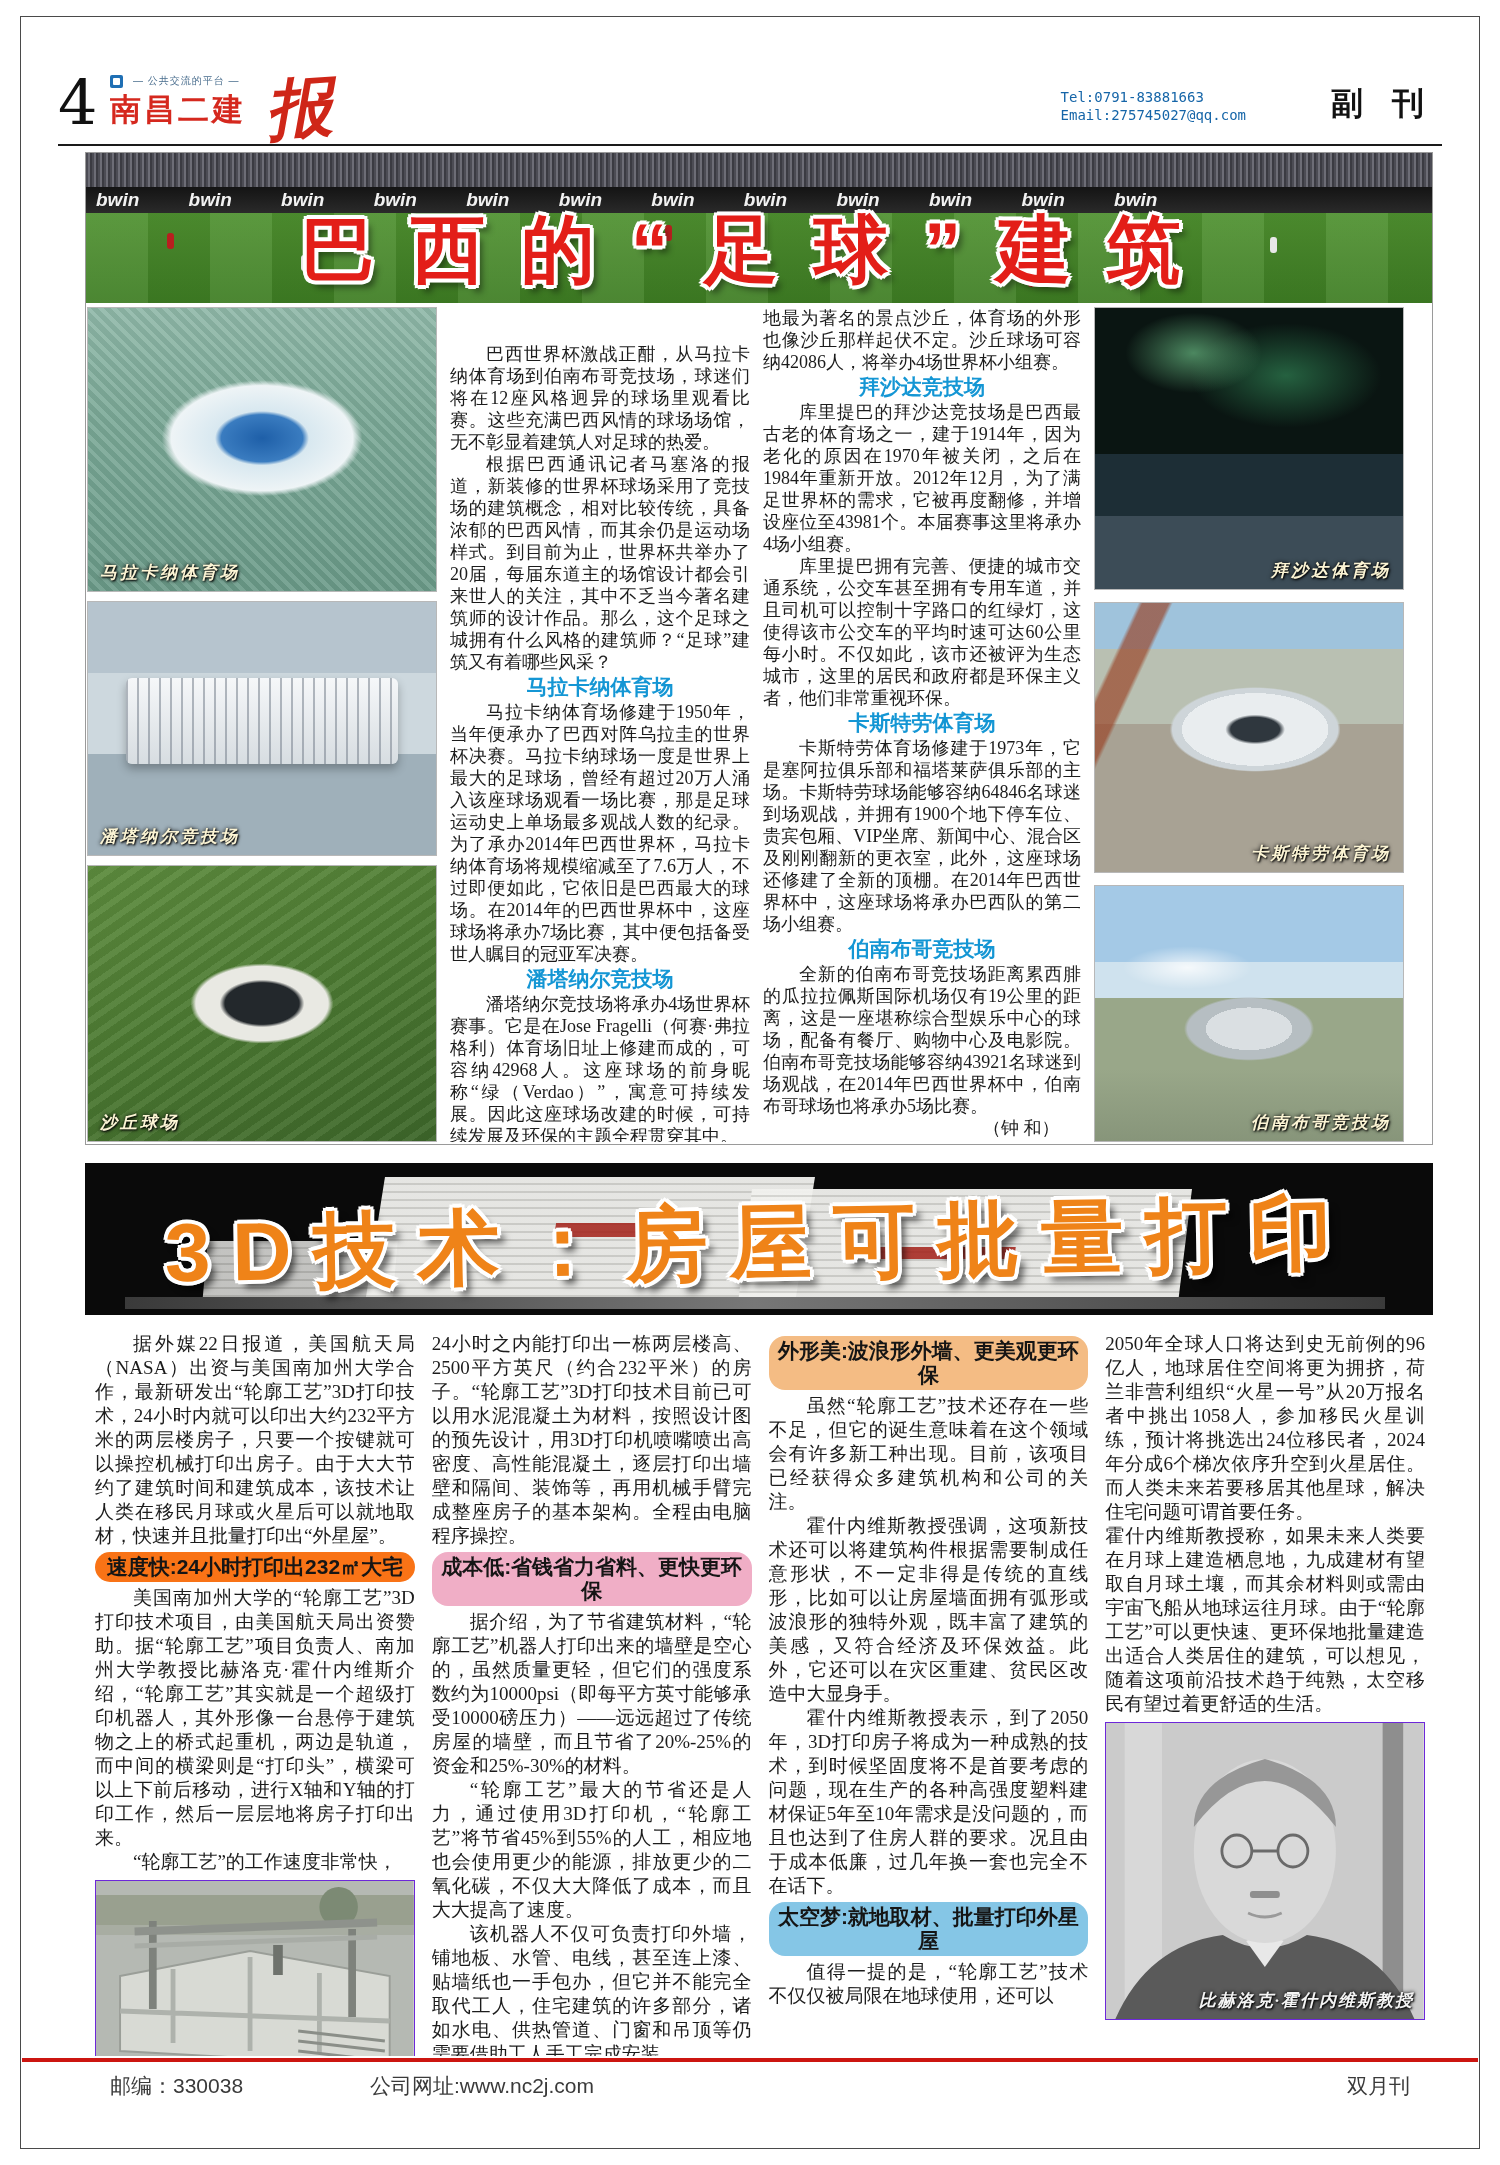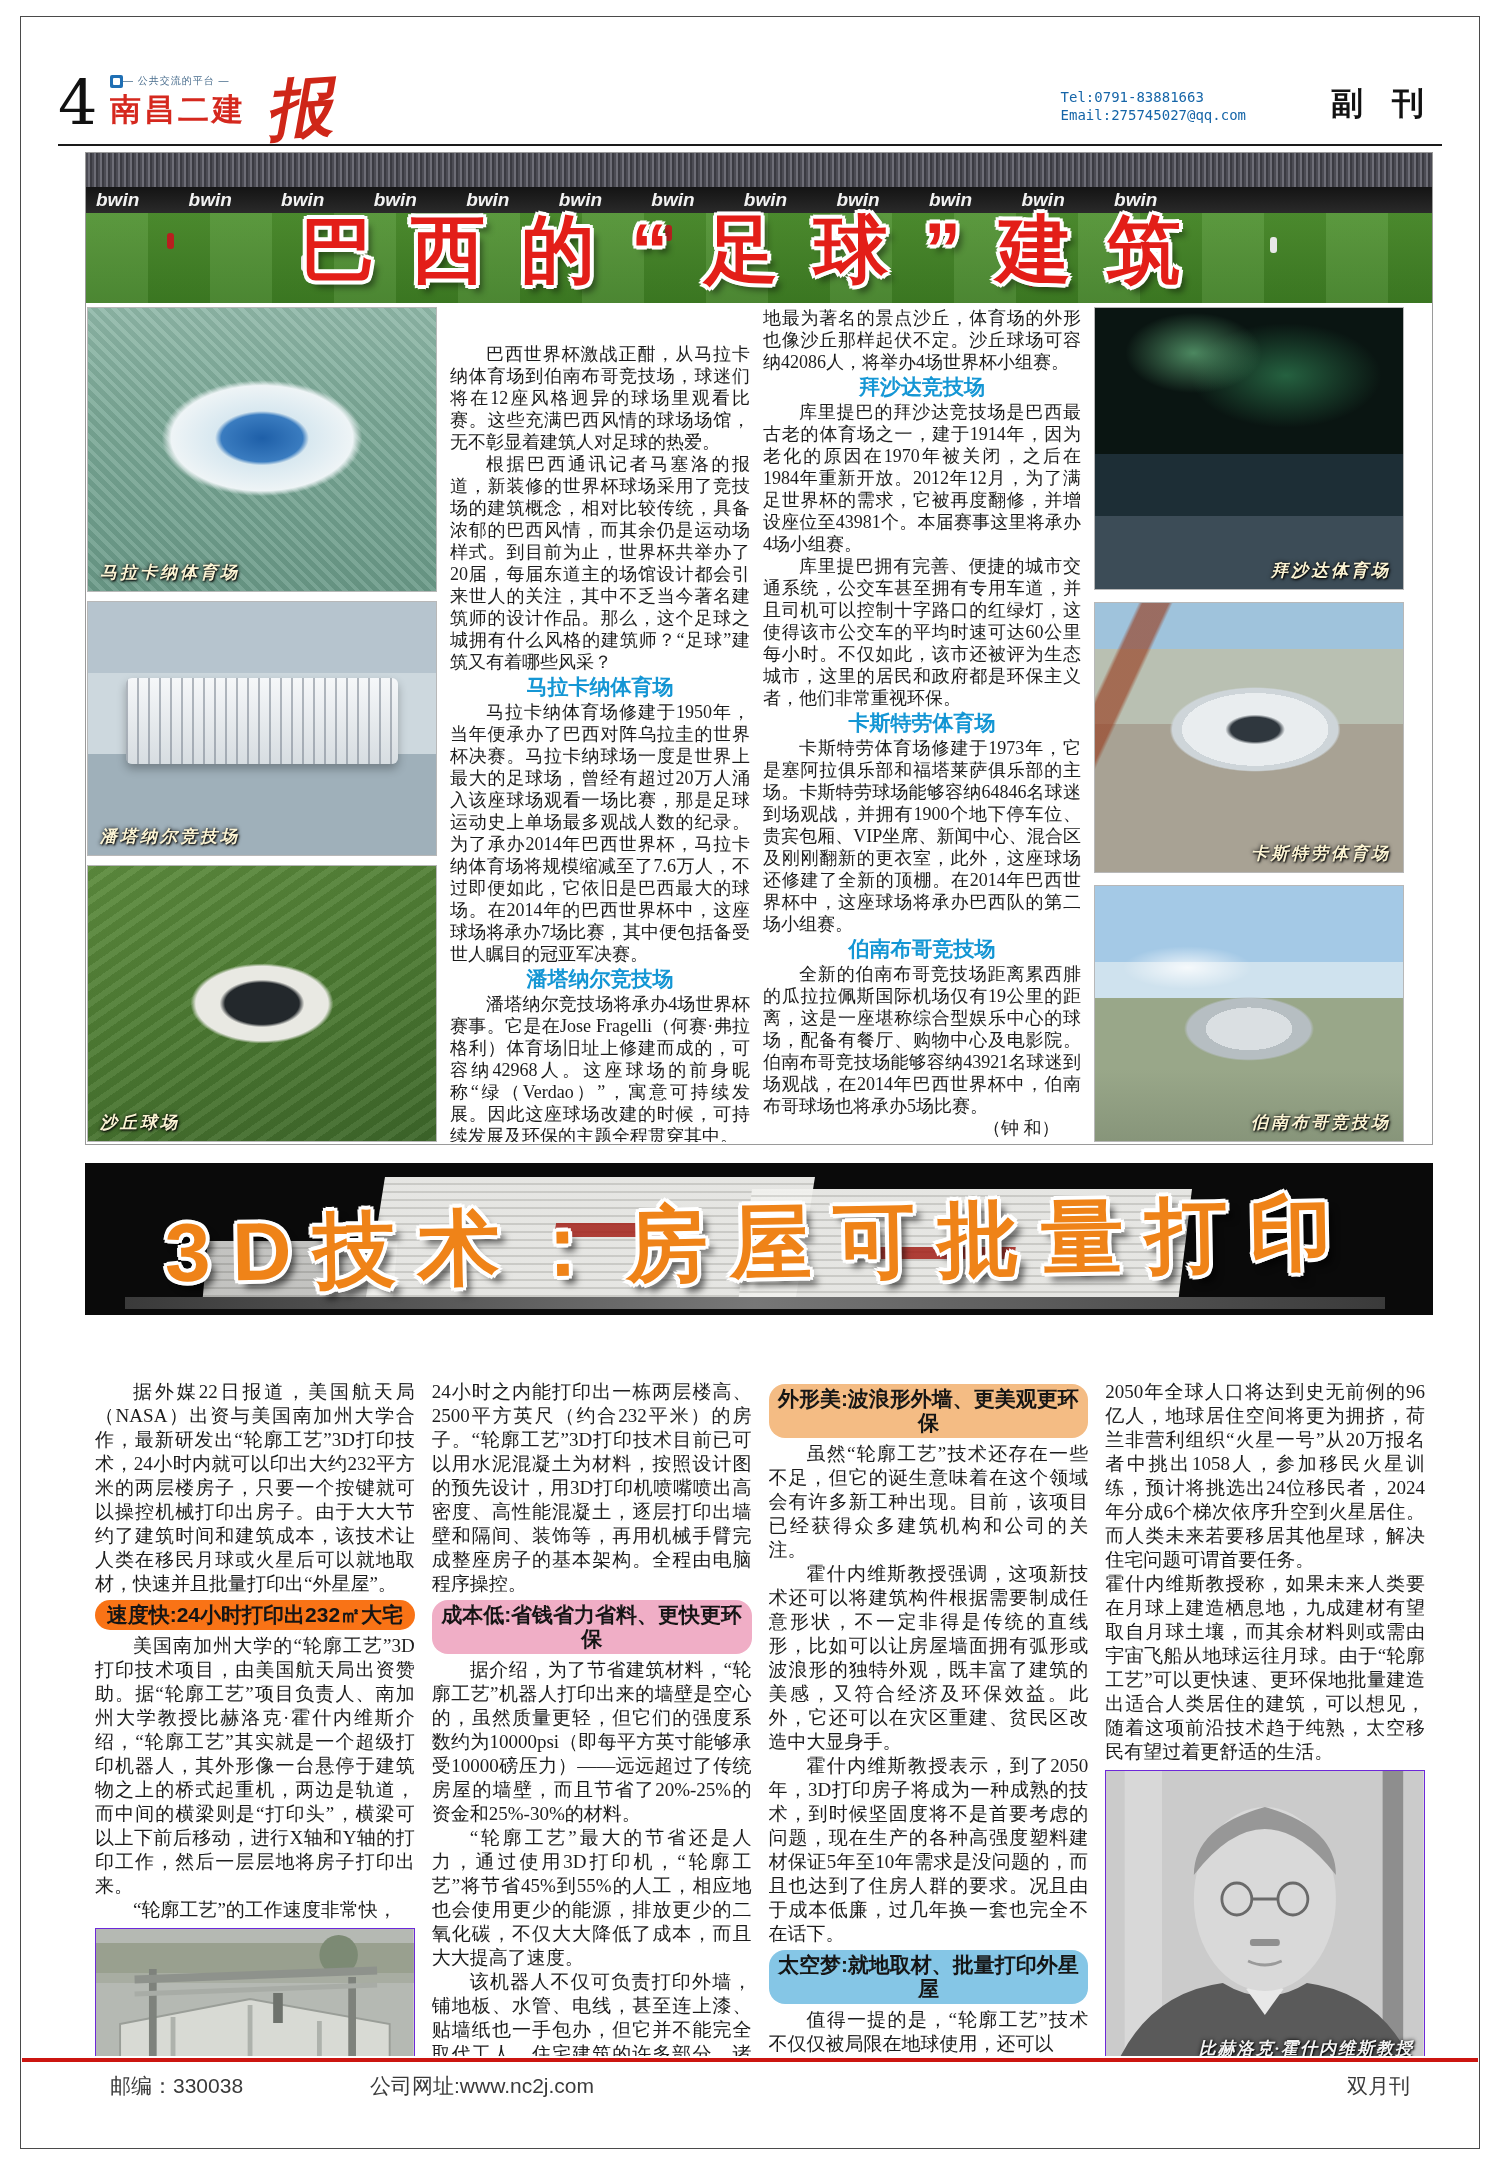--- a/index.html
+++ b/index.html
@@ -5,21 +5,21 @@
   html,body{margin:0;padding:0;background:#e8e8e8;}
   .page{position:relative;width:1500px;height:2165px;background:#fff;margin:0 auto;overflow:hidden;
         font-family:"Liberation Serif","DejaVu Serif",serif;color:#1c1c1c;}
   .frame{position:absolute;left:20px;top:16px;right:20px;bottom:16px;border:1px solid #4a4a4a;pointer-events:none;}
 
   
   .hdr{position:absolute;left:58px;top:72px;width:1384px;height:70px;}
   .hdr-rule{position:absolute;left:58px;top:144px;width:1384px;height:2px;background:#1a1a1a;}
   .pgnum{position:absolute;left:0;top:-6px;font-size:62px;font-weight:400;color:#111;font-family:"DejaVu Serif",serif;}
   .logo{position:absolute;left:52px;top:2px;}
-  .logo-top{display:flex;align-items:center;gap:0;font-family:"Liberation Sans",sans-serif;font-size:10px;color:#4a6e8e;letter-spacing:1px;}
+  .logo-top{display:flex;align-items:center;gap:10px;font-family:"Liberation Sans",sans-serif;font-size:10px;color:#4a6e8e;letter-spacing:1px;}
   .logo-sq{display:inline-block;width:13px;height:13px;background:#1f6fb4;border-radius:2px;position:relative;}
   .logo-sq::after{content:"";position:absolute;left:3px;top:3px;width:7px;height:7px;background:#fff;border-radius:1px;}
   .logo-name{font-size:31px;font-weight:bold;color:#d5281e;letter-spacing:3px;font-family:"Liberation Sans",sans-serif;margin-top:1px;}
   .logo-bao{position:absolute;left:208px;top:-8px;font-size:66px;color:#cf2618;font-style:italic;font-weight:bold;
             font-family:"DejaVu Serif",serif;transform:rotate(-4deg);}
   .contact{position:absolute;right:196px;top:16px;font-family:"DejaVu Sans Mono","Liberation Mono",monospace;
            font-size:14px;line-height:18px;color:#1565a8;}
   .section-label{position:absolute;right:8px;top:10px;font-size:32px;font-weight:bold;letter-spacing:10px;color:#111;
            font-family:"Liberation Sans",sans-serif;}
 
@@ -89,21 +89,21 @@
   .mr1{left:470px;top:60px;width:120px;height:14px;transform:skewX(-9deg);}
   .mr2{left:780px;top:84px;width:150px;height:12px;transform:skewX(-7deg);}
   .mbase{position:absolute;left:40px;bottom:6px;width:1260px;height:12px;background:linear-gradient(90deg,#3a3a3a,#777,#3a3a3a);}
   .title3d{position:absolute;left:0;top:26px;width:100%;margin:0;text-align:center;
          font-family:"Liberation Sans",sans-serif;font-weight:900;font-size:82px;letter-spacing:22px;color:#ef8318;
          transform:rotate(-1deg);
          text-shadow:-3px -3px 0 #fff,3px -3px 0 #fff,-3px 3px 0 #fff,3px 3px 0 #fff,0 -4px 0 #fff,0 4px 0 #fff,-4px 0 0 #fff,4px 0 0 #fff,7px 8px 7px rgba(0,0,0,.6);}
 
   
   .cols3d{position:absolute;left:95px;top:1332px;width:1330px;height:724px;display:flex;gap:17px;}
-  .pcol{flex:1;font-size:19px;line-height:24px;text-align:justify;overflow:hidden;position:relative;margin-top:48px;}
+  .pcol{flex:1;font-size:19px;line-height:24px;text-align:justify;overflow:hidden;position:relative;}
   .hl{display:block;margin:4px 0;padding:3px 2px;border-radius:16px;text-align:center;text-indent:0;
       font-family:"Liberation Sans",sans-serif;font-weight:bold;font-size:21px;color:#151515;}
   .hl-green{background:#f97316;} .hl-pink{background:#f0aec6;} .hl-orange{background:#f4bc84;} .hl-blue{background:#85c6e6;}
   .figbox{position:relative;margin:6px 0 0 0;overflow:hidden;border:1px solid #6d28d9;}
   .figbox figcaption{position:absolute;bottom:6px;width:100%;text-align:center;font-style:italic;font-size:17px;
       letter-spacing:2px;color:#f4f4f4;text-shadow:1px 1px 2px #000,0 0 4px #000;font-weight:bold;}
   .fig-machine{height:206px;}
   .fig-prof{height:296px;}
   .fig-prof figcaption{text-align:right;padding-right:10px;box-sizing:border-box;}
 

